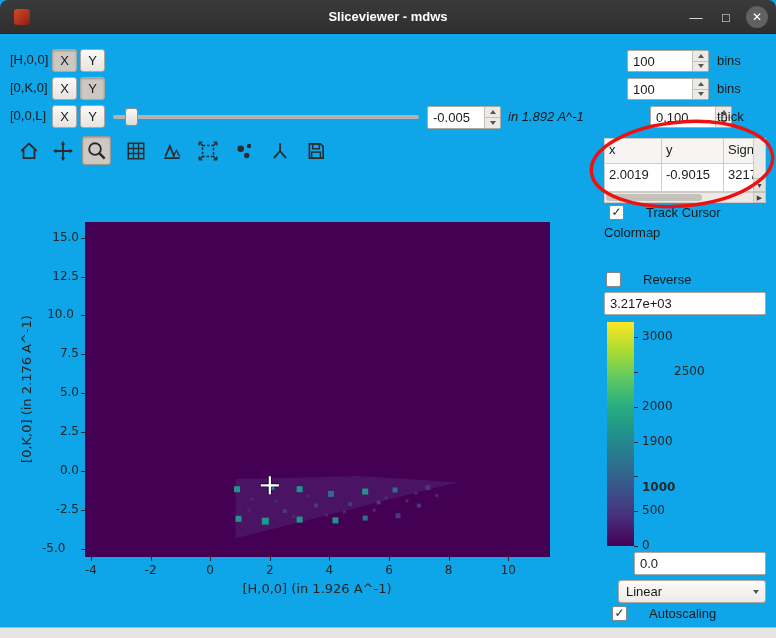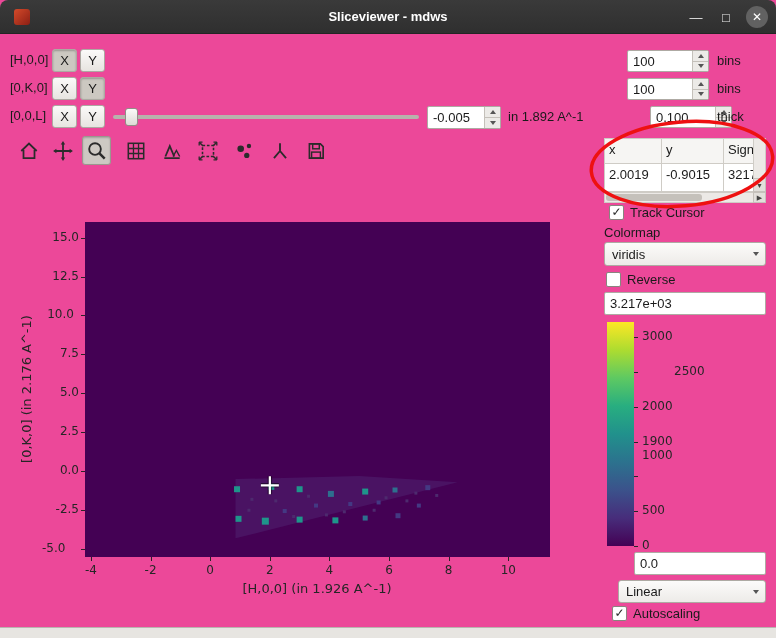--- a/index.html
+++ b/index.html
@@ -1,18 +1,18 @@
 <!DOCTYPE html>
 <html><head>
 <meta charset="utf-8">
 <style>
   * { box-sizing: border-box; margin: 0; padding: 0; }
   html,body { width:776px; height:638px; }
   body { font-family: "Liberation Sans", sans-serif; font-size:13px; color:#1a1a1a; background:#fff; }
-  .window { position:relative; width:776px; height:638px; background:#ec4899; overflow:hidden; }
+  .window { position:relative; width:776px; height:638px; background:#0ea5e9; overflow:hidden; }
 
   
   .titlebar { position:absolute; left:0; top:0; width:776px; height:34px;
     background:linear-gradient(#3a3a3a,#2f2f2f); border-bottom:1px solid #242424;
     border-radius:8px 8px 0 0; display:flex; align-items:center; }
   .app-icon { position:absolute; left:14px; top:9px; width:16px; height:16px; border-radius:3px;
     background:linear-gradient(135deg,#d44a2a,#8c1f14); }
   .title { position:absolute; left:0; width:100%; text-align:center; color:#ffffff; font-weight:bold; font-size:13px; }
   .win-btns { position:absolute; right:8px; top:0; height:34px; display:flex; align-items:center; gap:10px; }
   .win-glyph { color:#e8e8e8; width:20px; text-align:center; font-size:13px; cursor:default; }
@@ -29,21 +29,21 @@
   .field .val { flex:1; padding:2px 5px; line-height:17px; white-space:nowrap; overflow:hidden; }
   .spin-btns { width:16px; height:100%; border-left:1px solid #c4c0ba; display:flex; flex-direction:column; }
   .spin-btns > div { flex:1; background:#eceae7; display:flex; align-items:center; justify-content:center; }
   .spin-btns > div:first-child { border-bottom:1px solid #c4c0ba; }
   .tri-up { width:0; height:0; border-left:3px solid transparent; border-right:3px solid transparent; border-bottom:4px solid #555; }
   .tri-dn { width:0; height:0; border-left:3px solid transparent; border-right:3px solid transparent; border-top:4px solid #555; }
   .combo { background:linear-gradient(#fcfbfa,#edebe8); border:1px solid #aeaaa3; border-radius:3px;
     display:flex; align-items:center; }
   .combo .val { flex:1; padding:0 7px; }
   .combo .arrow { width:18px; display:flex; justify-content:center; }
-  .checkrow { display:flex; align-items:flex-end; gap:6px; }
+  .checkrow { display:flex; align-items:flex-end; gap:22px; }
   .checkbox { width:15px; height:15px; background:#fff; border:1px solid #89857f; border-radius:2px;
     font-size:12px; line-height:13px; text-align:center; color:#2b2b2b; }
   .checkbox.checked::after { content:"✓"; }
 
   
   .slider-groove { height:4px; background:#b7b3ac; border-radius:2px; }
   .slider-handle { width:13px; height:18px; background:linear-gradient(#fbfaf9,#dedbd6);
     border:1px solid #928e87; border-radius:3px; }
 
   
@@ -107,21 +107,21 @@
     <div class="val">-0.005</div>
     <div class="spin-btns">
       <div>
           <span class="tri-up"></span>
         </div>
       <div>
           <span class="tri-dn"></span>
         </div>
     </div>
   </div>
-  <div class="abs lbl" style="left:508px;top:105px;">in 1.892 A^-1</div>
+  <div class="abs lbl" style="left:508px;top:105px;font-style:italic;">in 1.892 A^-1</div>
 
   <div class="abs field" style="left:627px;top:50px;width:82px;height:22px;">
     <div class="val">100</div>
     <div class="spin-btns">
       <div>
           <span class="tri-up"></span>
         </div>
       <div>
           <span class="tri-dn"></span>
         </div>
@@ -226,26 +226,20 @@
     <div class="sbar-handle" style="position:absolute;left:1px;top:1px;width:96px;height:7px;"></div>
   </div>
   <div class="abs sbar-btn" style="left:753px;top:192px;width:13px;height:11px;">▶</div>
 
   <div class="abs checkrow" style="left:609px;top:205px;">
     <div class="checkbox checked"></div>
     <div>Track Cursor</div>
   </div>
 
   <div class="abs" style="left:604px;top:225px;">Colormap</div>
-  <div class="abs combo" style="left:604px;top:242px;width:162px;height:24px;">
-    <div class="val">viridis</div>
-    <div class="arrow">
-        <span class="tri-dn"></span>
-      </div>
-  </div>
   <div class="abs checkrow" style="left:606px;top:272px;">
     <div class="checkbox"></div>
     <div>Reverse</div>
   </div>
 
   <div class="abs field" style="left:604px;top:292px;width:162px;height:23px;">
     <div class="val">3.217e+03</div>
   </div>
 
   <div class="abs" id="colorbar" style="left:607px;top:322px;width:27px;height:224px;"></div>
@@ -344,21 +338,21 @@
       <div class="ptlabel" style="left: 42px; top: 541.209px; width: 37px; text-align: left;">-5.0</div>
       <div class="ptick" style="left: 634px; top: 337.11px; width: 4px; height: 1px;"></div>
       <div class="ptlabel" style="left: 642px; top: 329.11px;">3000</div>
       <div class="ptick" style="left: 634px; top: 371.925px; width: 4px; height: 1px;"></div>
       <div class="ptlabel" style="left: 674px; top: 363.925px;">2500</div>
       <div class="ptick" style="left: 634px; top: 406.74px; width: 4px; height: 1px;"></div>
       <div class="ptlabel" style="left: 642px; top: 398.74px;">2000</div>
       <div class="ptick" style="left: 634px; top: 441.555px; width: 4px; height: 1px;"></div>
       <div class="ptlabel" style="left: 642px; top: 433.555px;">1900</div>
       <div class="ptick" style="left: 634px; top: 476.37px; width: 4px; height: 1px;"></div>
-      <div class="ptlabel" style="left: 642px; top: 448px;">1000</div>
+      <div class="ptlabel" style="left: 642px; top: 480px; font-weight: bold;">1000</div>
       <div class="ptick" style="left: 634px; top: 511.185px; width: 4px; height: 1px;"></div>
       <div class="ptlabel" style="left: 642px; top: 503.185px;">500</div>
       <div class="ptick" style="left: 634px; top: 546px; width: 4px; height: 1px;"></div>
       <div class="ptlabel" style="left: 642px; top: 538px;">0</div>
     </div>
 
   <div class="abs" style="left:0;top:627px;width:776px;height:1px;background:#b9b5af;"></div>
   <div class="abs" style="left:0;top:628px;width:776px;height:10px;background:#e7e5e1;"></div>
 
   <svg id="annotation-layer" width="776" height="638" viewBox="0 0 776 638">

